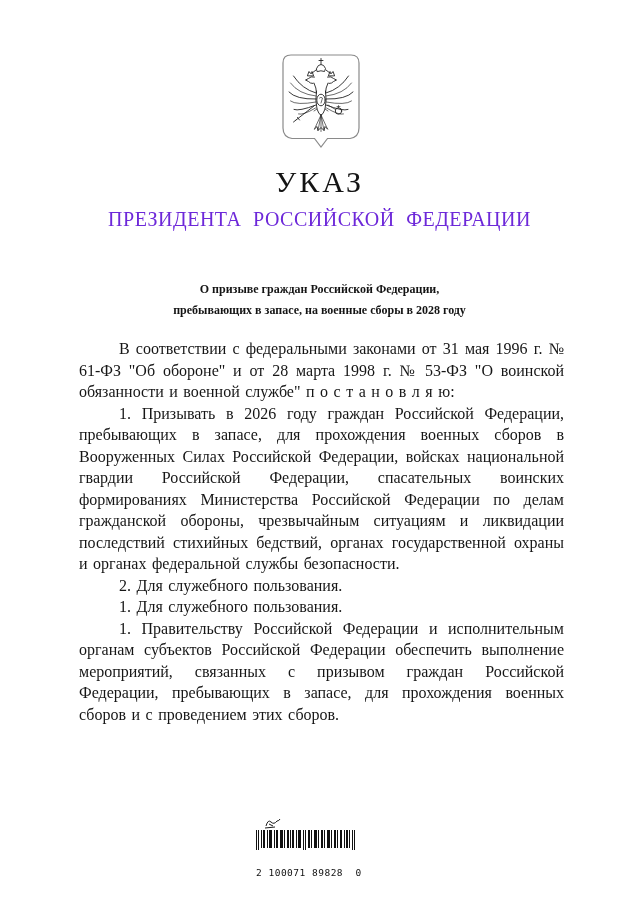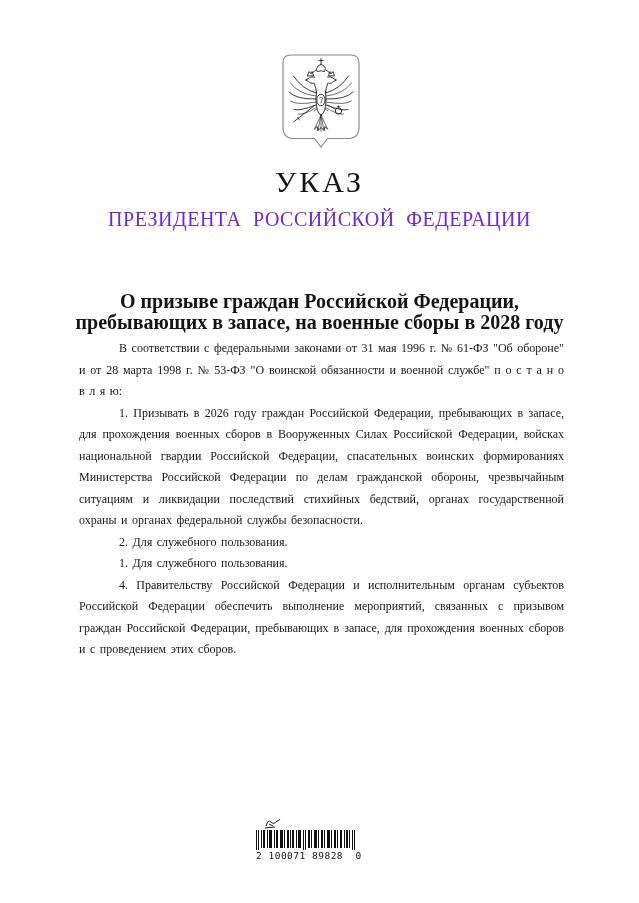--- a/index.html
+++ b/index.html
@@ -27,48 +27,47 @@
   .decree-subtitle {
     position:absolute; top:207px; left:0; width:100%;
     text-align:center;
     font-size:20px; line-height:24px;
     letter-spacing:0.5px; word-spacing:6px;
     color:#6d28d9;
   }
   .decree-subject {
     position:absolute; top:279px; left:0; width:100%;
     text-align:center;
-    font-size:20px; line-height:21px;
+    font-size:12px; line-height:21px;
     font-weight:bold;
     color:#141414;
-    margin-top:12px;
   }
   .body-block {
     position:absolute; top:338px; left:79px; width:485px;
-    font-size:12px; line-height:21.5px;
+    font-size:16px; line-height:21.5px;
     text-align:justify;
     color:#161616;
   }
   .para {
     margin:0;
     text-indent:40px;
     word-spacing:1.5px;
   }
   .barcode-wrap {
     position:absolute; left:256px; top:817px; width:112px;
   }
   .scribble { display:block; margin-left:8px; height:13px; }
   .bars { display:block; margin-top:0px; }
   .digits {
     font-family:"DejaVu Sans Mono", monospace;
     font-size:9.5px; line-height:10px;
     letter-spacing:0.5px;
     white-space:pre;
     color:#111111;
-    margin-top:1px;
+    margin-top:18px;
   }
   svg .ln { stroke:#232323; stroke-width:0.9; fill:none; stroke-linecap:round; }
   svg .ln-thin { stroke:#2d2d2d; stroke-width:0.7; fill:none; stroke-linecap:round; }
 </style>
 </head>
 <body>
 
 <div class="page">
 
   <div class="emblem">
@@ -129,21 +128,21 @@
   <div class="decree-subject">
     <div>О призыве граждан Российской Федерации,</div>
     <div>пребывающих в запасе, на военные сборы в 2028 году</div>
   </div>
 
   <div class="body-block">
     <p class="para">В соответствии с федеральными законами от 31 мая 1996 г. № 61-ФЗ "Об обороне" и от 28 марта 1998 г. № 53-ФЗ "О воинской обязанности и военной службе" п о с т а н о в л я ю:</p>
     <p class="para">1. Призывать в 2026 году граждан Российской Федерации, пребывающих в запасе, для прохождения военных сборов в Вооруженных Силах Российской Федерации, войсках национальной гвардии Российской Федерации, спасательных воинских формированиях Министерства Российской Федерации по делам гражданской обороны, чрезвычайным ситуациям и ликвидации последствий стихийных бедствий, органах государственной охраны и органах федеральной службы безопасности.</p>
     <p class="para">2. Для служебного пользования.</p>
     <p class="para">1. Для служебного пользования.</p>
-    <p class="para">4. Правительству Российской Федерации и исполнительным органам субъектов Российской Федерации обеспечить выполнение мероприятий, связанных с призывом граждан Российской Федерации, пребывающих в запасе, для прохождения военных сборов и с проведением этих сборов.</p>
+    <p class="para">1. Правительству Российской Федерации и исполнительным органам субъектов Российской Федерации обеспечить выполнение мероприятий, связанных с призывом граждан Российской Федерации, пребывающих в запасе, для прохождения военных сборов и с проведением этих сборов.</p>
   </div>
 
   <div class="barcode-wrap">
     <svg class="scribble" width="18" height="13" viewBox="0 0 18 13">
       <g fill="none" stroke="#1c1c1c" stroke-width="1">
         <path d="M2 9 Q4 2 7 5 T13 4 Q15 4 16 2"></path>
         <path d="M1 11 L11 10"></path>
         <path d="M5 7 L9 9"></path>
       </g>
     </svg>

